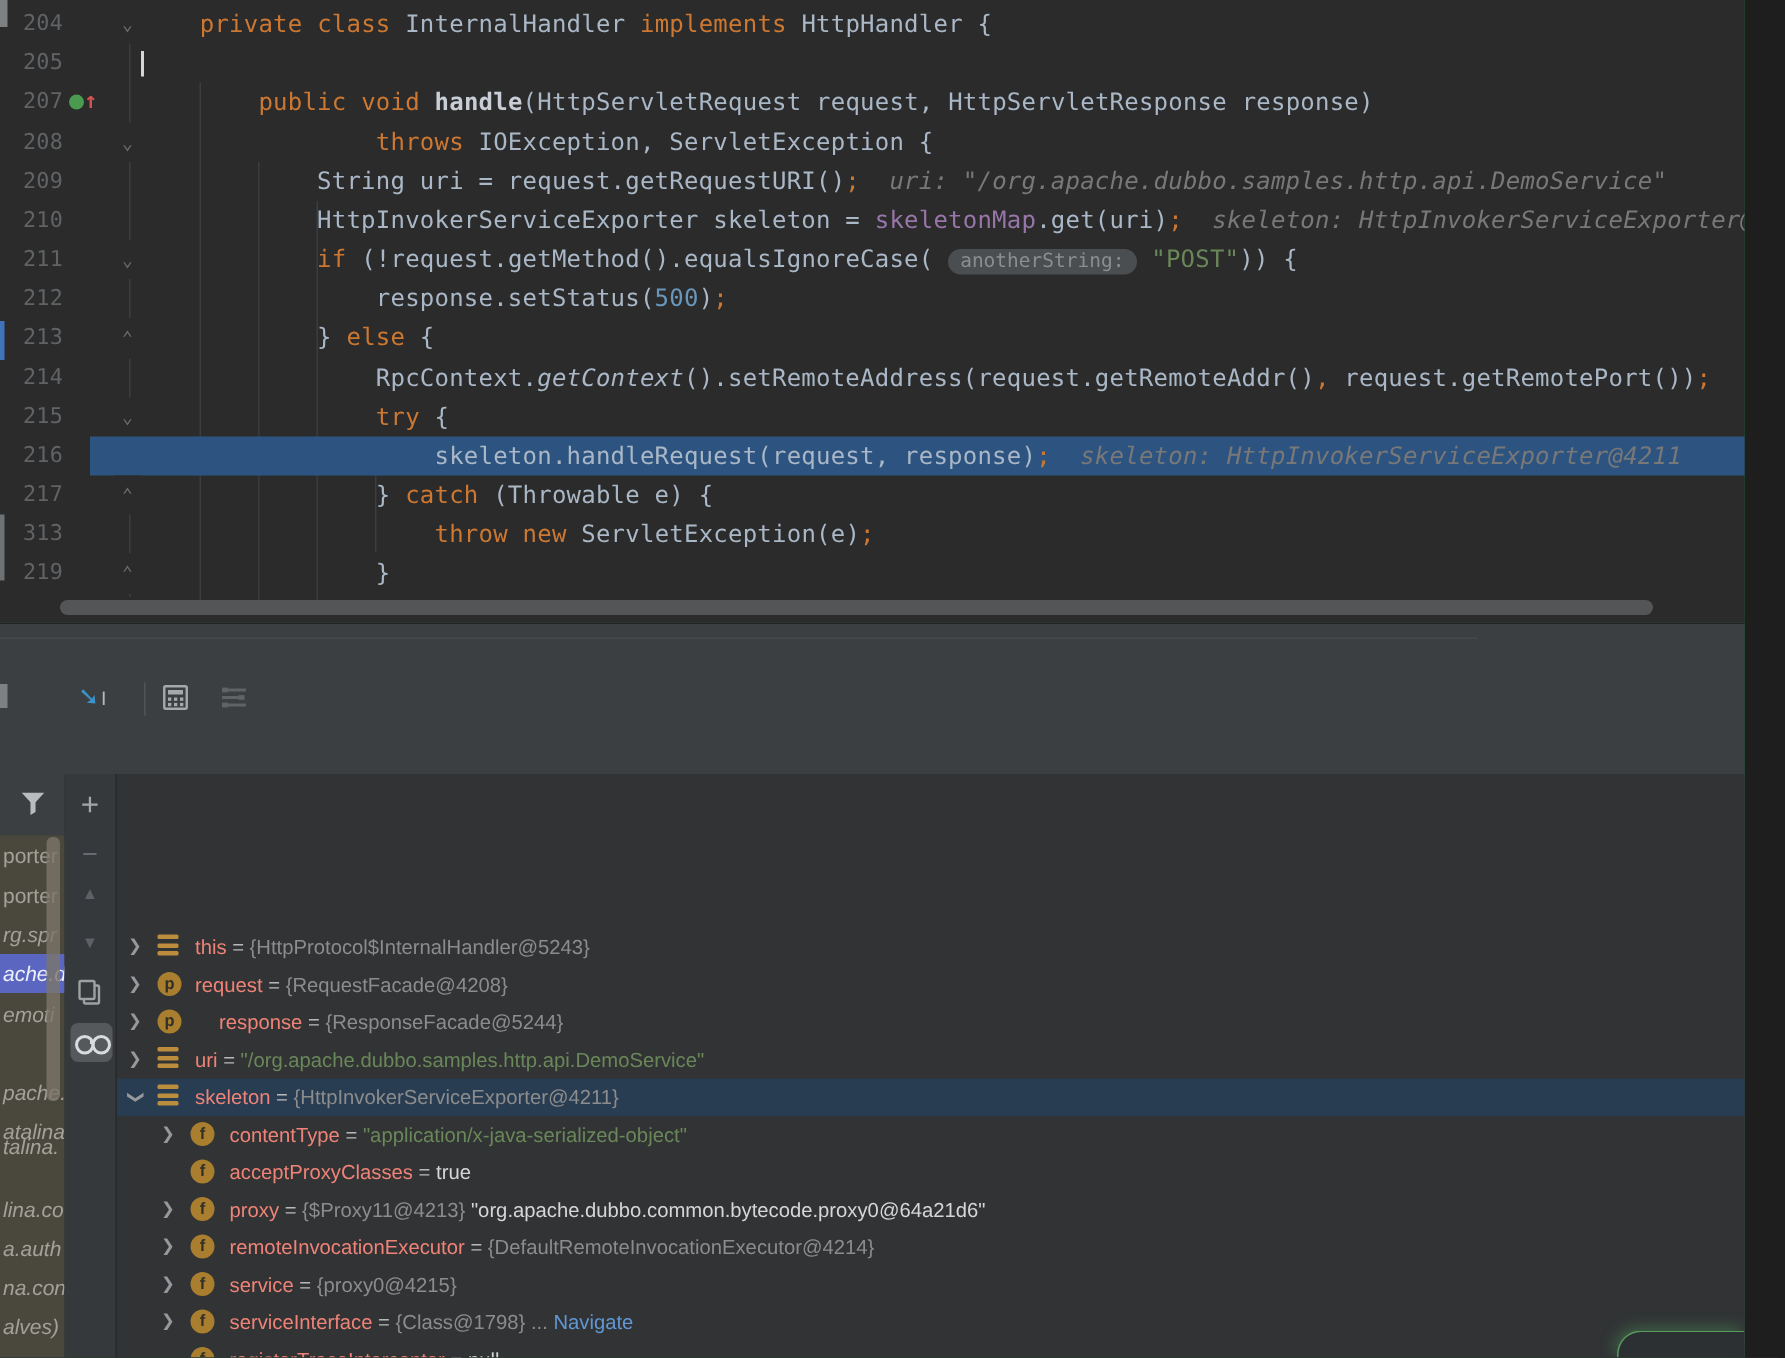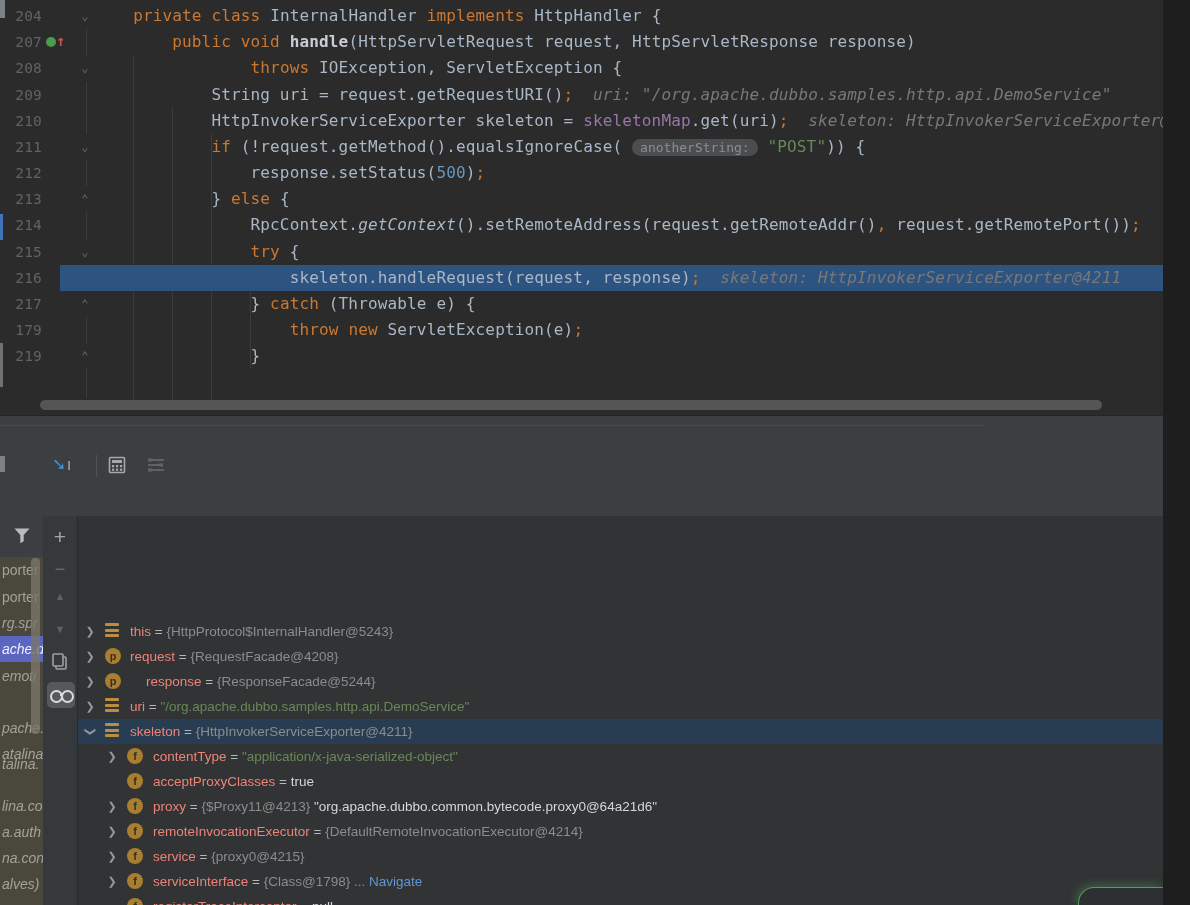--- a/index.html
+++ b/index.html
@@ -85,32 +85,33 @@
 
   <div class="editor">
     <div class="top-sliver"></div>
     <div class="guide" style="left:133px;top:55px;height:345px;"></div>
     <div class="guide" style="left:172px;top:108px;height:292px;"></div>
     <div class="guide" style="left:211px;top:134px;height:266px;"></div>
     <div class="guide" style="left:250px;top:292px;height:76px;"></div>
     <div class="fold-vline"></div>
     <div class="code-lines">
         <div class="line"><span class="ln">204</span><span class="gicon"></span><span class="fold" style="background: rgb(43, 43, 43);">⌄</span><span class="code"><span class="tk-d">    </span><span class="tk-k">private</span><span class="tk-d"> </span><span class="tk-k">class</span><span class="tk-d"> InternalHandler </span><span class="tk-k">implements</span><span class="tk-d"> HttpHandler {</span></span></div>
+        <div class="line"><span class="ln">205</span><span class="gicon"></span><span class="fold"></span><span class="code"><span class="caret"></span></span></div>
         <div class="line"><span class="ln">207</span><span class="gicon"><span class="ov-dot"></span><span class="ov-arrow">↑</span></span><span class="fold"></span><span class="code"><span class="tk-d">        </span><span class="tk-k">public</span><span class="tk-d"> </span><span class="tk-k">void</span><span class="tk-d"> </span><span class="tk-m">handle</span><span class="tk-d">(HttpServletRequest request, HttpServletResponse response)</span></span></div>
         <div class="line"><span class="ln">208</span><span class="gicon"></span><span class="fold" style="background: rgb(43, 43, 43);">⌄</span><span class="code"><span class="tk-d">                </span><span class="tk-k">throws</span><span class="tk-d"> IOException, ServletException {</span></span></div>
         <div class="line"><span class="ln">209</span><span class="gicon"></span><span class="fold"></span><span class="code"><span class="tk-d">            String uri = request.getRequestURI()</span><span class="tk-k">;</span><span class="tk-h">  uri: "/org.apache.dubbo.samples.http.api.DemoService"</span></span></div>
         <div class="line"><span class="ln">210</span><span class="gicon"></span><span class="fold"></span><span class="code"><span class="tk-d">            HttpInvokerServiceExporter skeleton = </span><span class="tk-f">skeletonMap</span><span class="tk-d">.get(uri)</span><span class="tk-k">;</span><span class="tk-h">  skeleton: HttpInvokerServiceExporter@</span></span></div>
         <div class="line"><span class="ln">211</span><span class="gicon"></span><span class="fold" style="background: rgb(43, 43, 43);">⌄</span><span class="code"><span class="tk-d">            </span><span class="tk-k">if</span><span class="tk-d"> (!request.getMethod().equalsIgnoreCase( </span><span class="tk-c">anotherString:</span><span class="tk-d"> </span><span class="tk-s">"POST"</span><span class="tk-d">)) {</span></span></div>
         <div class="line"><span class="ln">212</span><span class="gicon"></span><span class="fold"></span><span class="code"><span class="tk-d">                response.setStatus(</span><span class="tk-n">500</span><span class="tk-d">)</span><span class="tk-k">;</span></span></div>
         <div class="line"><span class="ln">213</span><span class="gicon"></span><span class="fold" style="background: rgb(43, 43, 43);">⌃</span><span class="code"><span class="tk-d">            } </span><span class="tk-k">else</span><span class="tk-d"> {</span></span></div>
         <div class="line"><span class="ln">214</span><span class="gicon"></span><span class="fold"></span><span class="code"><span class="tk-d">                RpcContext.</span><span class="tk-i">getContext</span><span class="tk-d">().setRemoteAddress(request.getRemoteAddr()</span><span class="tk-k">,</span><span class="tk-d"> request.getRemotePort())</span><span class="tk-k">;</span></span></div>
         <div class="line"><span class="ln">215</span><span class="gicon"></span><span class="fold" style="background: rgb(43, 43, 43);">⌄</span><span class="code"><span class="tk-d">                </span><span class="tk-k">try</span><span class="tk-d"> {</span></span></div>
         <div class="line exec"><span class="ln">216</span><span class="gicon"></span><span class="fold"></span><span class="code"><span class="tk-d">                    skeleton.handleRequest(request, response)</span><span class="tk-k">;</span><span class="tk-h">  skeleton: HttpInvokerServiceExporter@4211</span></span></div>
         <div class="line"><span class="ln">217</span><span class="gicon"></span><span class="fold" style="background: rgb(43, 43, 43);">⌃</span><span class="code"><span class="tk-d">                } </span><span class="tk-k">catch</span><span class="tk-d"> (Throwable e) {</span></span></div>
-        <div class="line"><span class="ln">179</span><span class="gicon"></span><span class="fold"></span><span class="code"><span class="tk-d">                    </span><span class="tk-k">throw</span><span class="tk-d"> </span><span class="tk-k">new</span><span class="tk-d"> ServletException(e)</span><span class="tk-k">;</span></span></div>
+        <div class="line"><span class="ln">313</span><span class="gicon"></span><span class="fold"></span><span class="code"><span class="tk-d">                    </span><span class="tk-k">throw</span><span class="tk-d"> </span><span class="tk-k">new</span><span class="tk-d"> ServletException(e)</span><span class="tk-k">;</span></span></div>
         <div class="line"><span class="ln">219</span><span class="gicon"></span><span class="fold" style="background: rgb(43, 43, 43);">⌃</span><span class="code"><span class="tk-d">                }</span></span></div>
       </div>
     <div class="edge-mark" style="top:214px;height:26px;background:#3f74ba;"></div>
     <div class="edge-mark" style="top:343px;height:44px;background:#8b9196;opacity:.7;"></div>
     <div class="hscroll"></div>
   </div>
 
   <div class="debug">
     <div class="splitline"></div>
 

